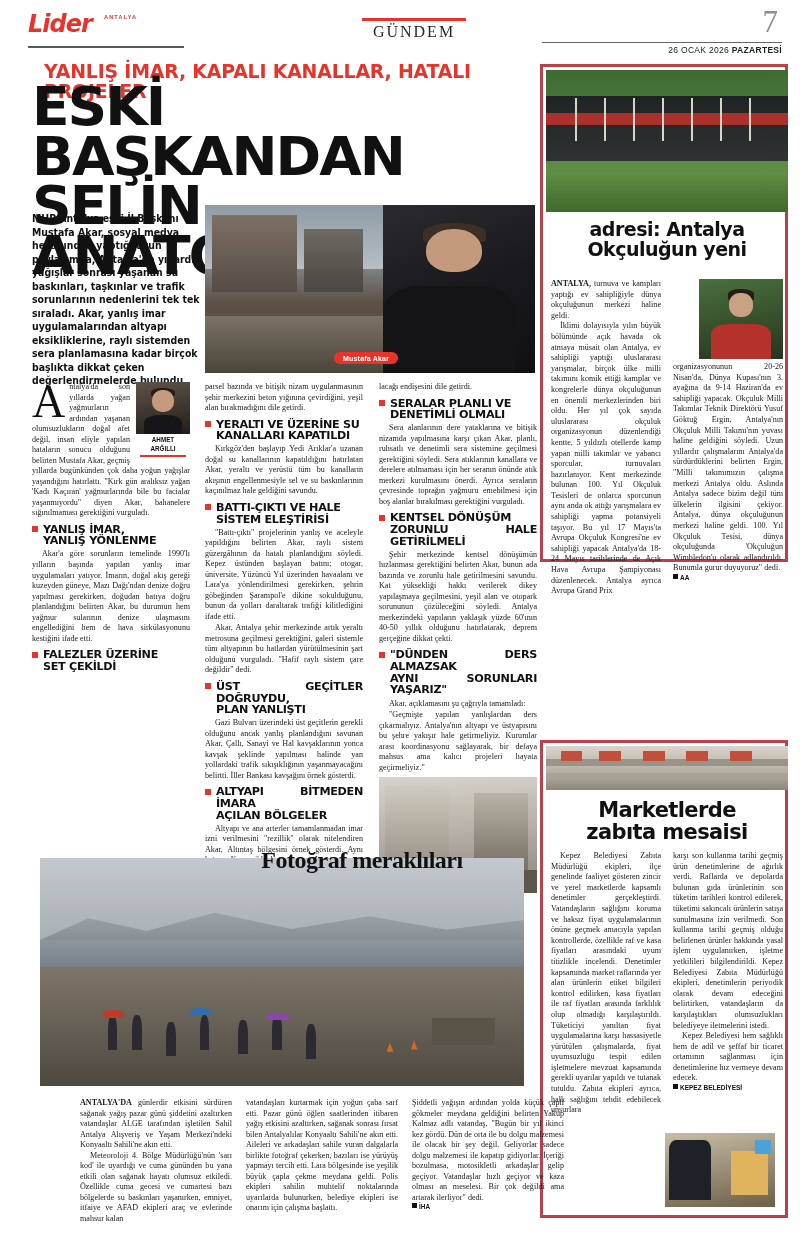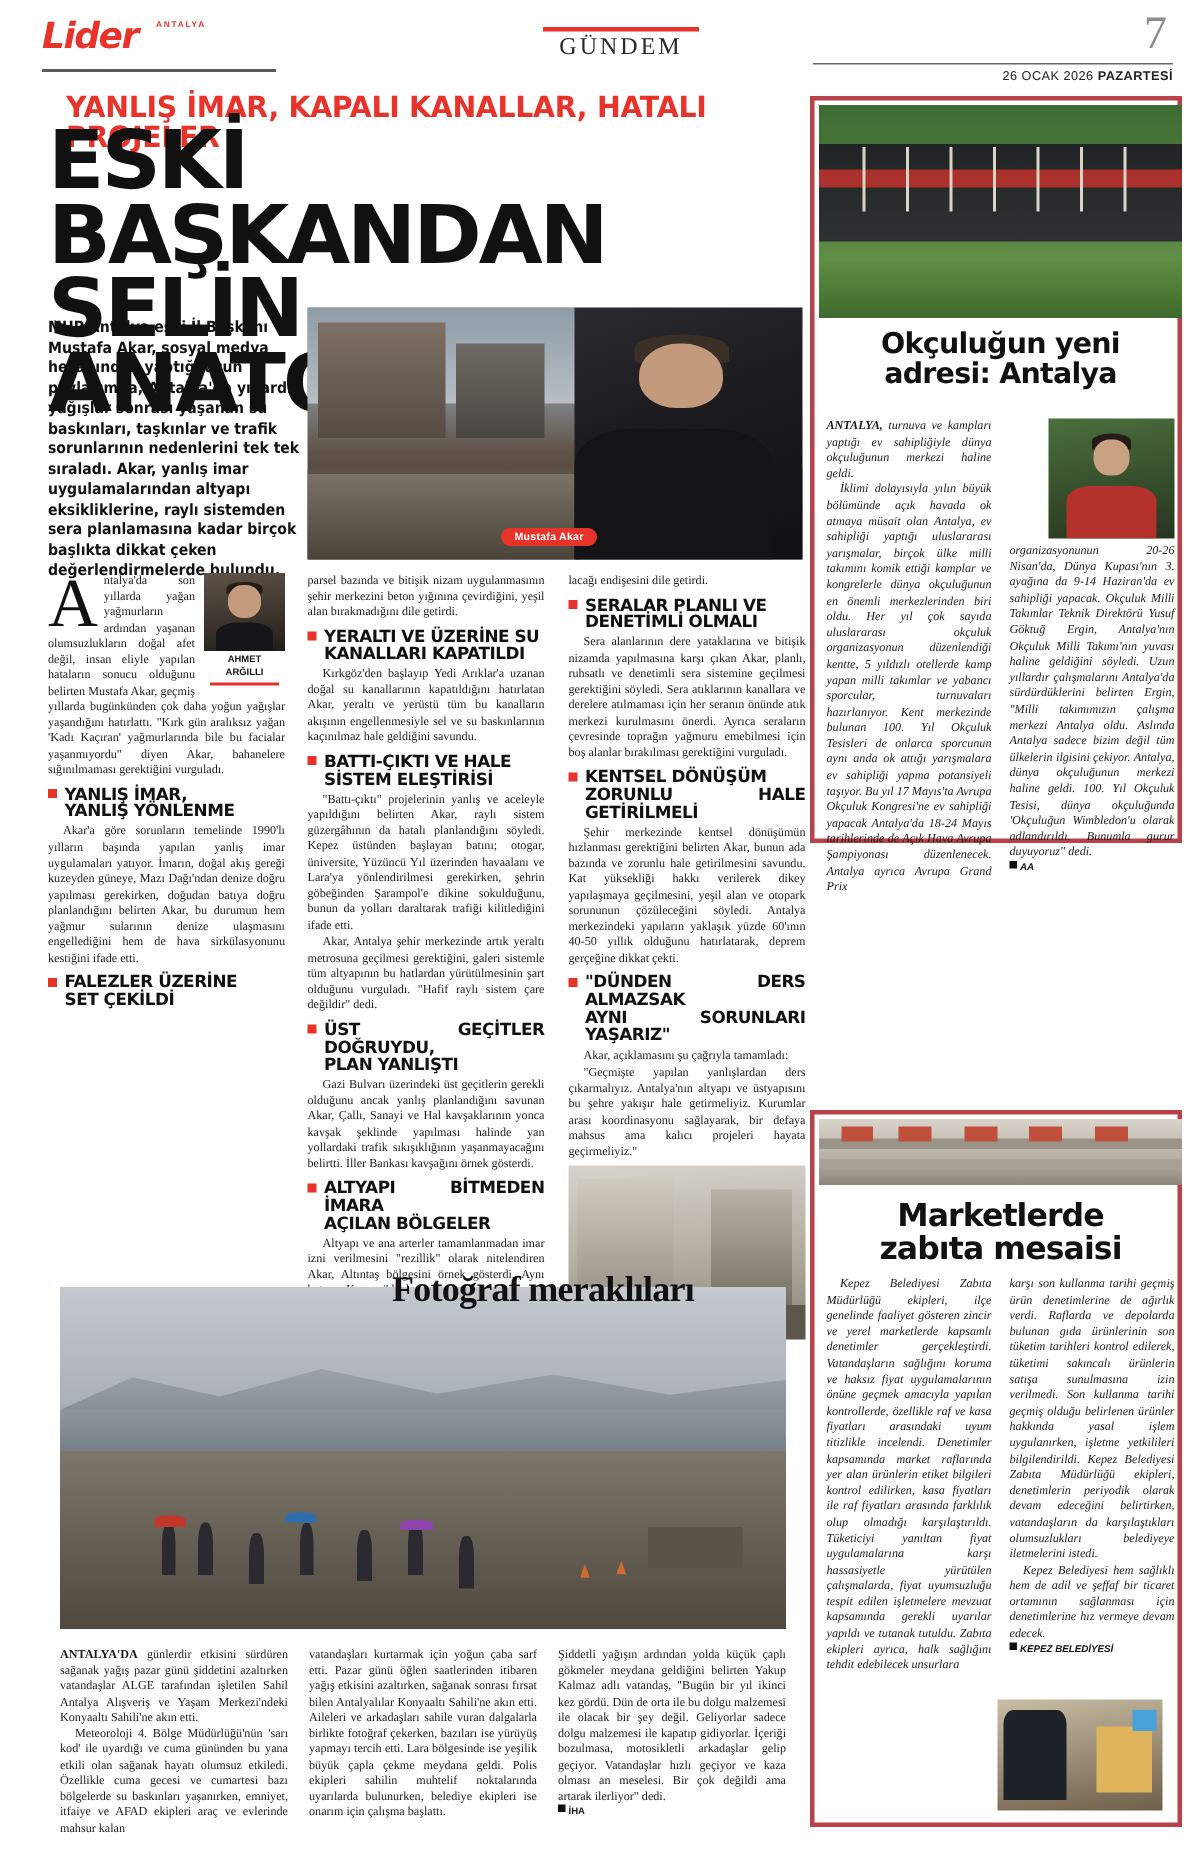--- a/index.html
+++ b/index.html
@@ -203,21 +203,21 @@
     position:absolute; left:10px; top:152px; width:228px; text-align:center;
     font-family:"DejaVu Sans", sans-serif; font-weight:700; font-size:19px;
     line-height:1.06; color:#111; letter-spacing:-0.5px;
   }
   .rail-body { position:absolute; left:8px; top:212px; width:232px; height:340px; }
   .rail-col { position:absolute; top:0; width:110px;
     font-family:"Liberation Serif", serif; font-size:8.1px; line-height:1.31;
     text-align:justify; color:#1a1a1a; }
   .rail-col.rc1 { left:0; }
   .rail-col.rc2 { left:122px; }
-  .rail-col p { text-indent:9px;font-style:italic; }
+  .rail-col p { text-indent:9px; }
   .rail-col p.noind { text-indent:0; }
   .rail-col b { font-family:"Liberation Serif", serif; font-weight:700; }
   .archer-photo {
     float:right; width:84px; height:80px; margin:0 0 3px 5px;
     background:linear-gradient(170deg,#4a6f3c,#27351f);
     position:relative; overflow:hidden;
   }
   .archer-photo .hd { position:absolute; left:36%; top:18%; width:28%; height:30%;
     background:#c9a183; border-radius:46%; }
   .archer-photo .hr { position:absolute; left:34%; top:13%; width:32%; height:13%;
@@ -295,21 +295,21 @@
     position:absolute; right:6%; bottom:18%; width:13%; height:12%;
     background:#5a5348;
   }
   .beach-photo .cone {
     position:absolute; width:1.4%; height:4%; background:#d26a2c;
     clip-path: polygon(50% 0, 100% 100%, 0 100%);
   }
   .feature-cols { position:absolute; left:0; top:250px; width:484px; height:122px; }
   .fcol { position:absolute; top:0; width:152px;
     font-family:"Liberation Serif", serif; font-size:8.1px; line-height:1.30;
-    text-align:justify; color:#1a1a1a; }
+    text-align:justify; color:#1a1a1a;margin-left:40px; }
   .fcol.f1 { left:0; }
   .fcol.f2 { left:166px; }
   .fcol.f3 { left:332px; }
   .fcol p { text-indent:10px; }
   .fcol p.noind { text-indent:0; }
   .fcol b { font-weight:700; }
   .srcmark { font-family:"Liberation Sans", sans-serif; font-weight:700; font-size:6.4px; }
   .sq { display:inline-block; width:5px; height:5px; background:#111; margin-right:2px; vertical-align:1px;}
 </style>
 </head>
@@ -451,22 +451,22 @@
       <div class="grass"></div>
       <div class="bow" style="left:12%"></div>
       <div class="bow" style="left:24%"></div>
       <div class="bow" style="left:36%"></div>
       <div class="bow" style="left:48%"></div>
       <div class="bow" style="left:60%"></div>
       <div class="bow" style="left:72%"></div>
       <div class="bow" style="left:84%"></div>
     </div>
     <div class="rail-title">
+      <div>adresi: Antalya</div>
       <div>Okçuluğun yeni</div>
-      <div>adresi: Antalya</div>
     </div>
     <div class="rail-body">
       <div class="rail-col rc1">
         <p class="noind"><b>ANTALYA,</b><span> turnuva ve kampları yaptığı ev sahipliğiyle dünya okçuluğunun merkezi haline geldi.</span></p>
         <p>İklimi dolayısıyla yılın büyük bölümünde açık havada ok atmaya müsait olan Antalya, ev sahipliği yaptığı uluslararası yarışmalar, birçok ülke milli takımını komik ettiği kamplar ve kongrelerle dünya okçuluğunun en önemli merkezlerinden biri oldu. Her yıl çok sayıda uluslararası okçuluk organizasyonun düzenlendiği kentte, 5 yıldızlı otellerde kamp yapan milli takımlar ve yabancı sporcular, turnuvaları hazırlanıyor. Kent merkezinde bulunan 100. Yıl Okçuluk Tesisleri de onlarca sporcunun aynı anda ok attığı yarışmalara ev sahipliği yapma potansiyeli taşıyor. Bu yıl 17 Mayıs'ta Avrupa Okçuluk Kongresi'ne ev sahipliği yapacak Antalya'da 18-24 Mayıs tarihlerinde de Açık Hava Avrupa Şampiyonası düzenlenecek. Antalya ayrıca Avrupa Grand Prix</p>
       </div>
       <div class="rail-col rc2">
         <div class="archer-photo">
           <div class="hr"></div>
           <div class="hd"></div>

